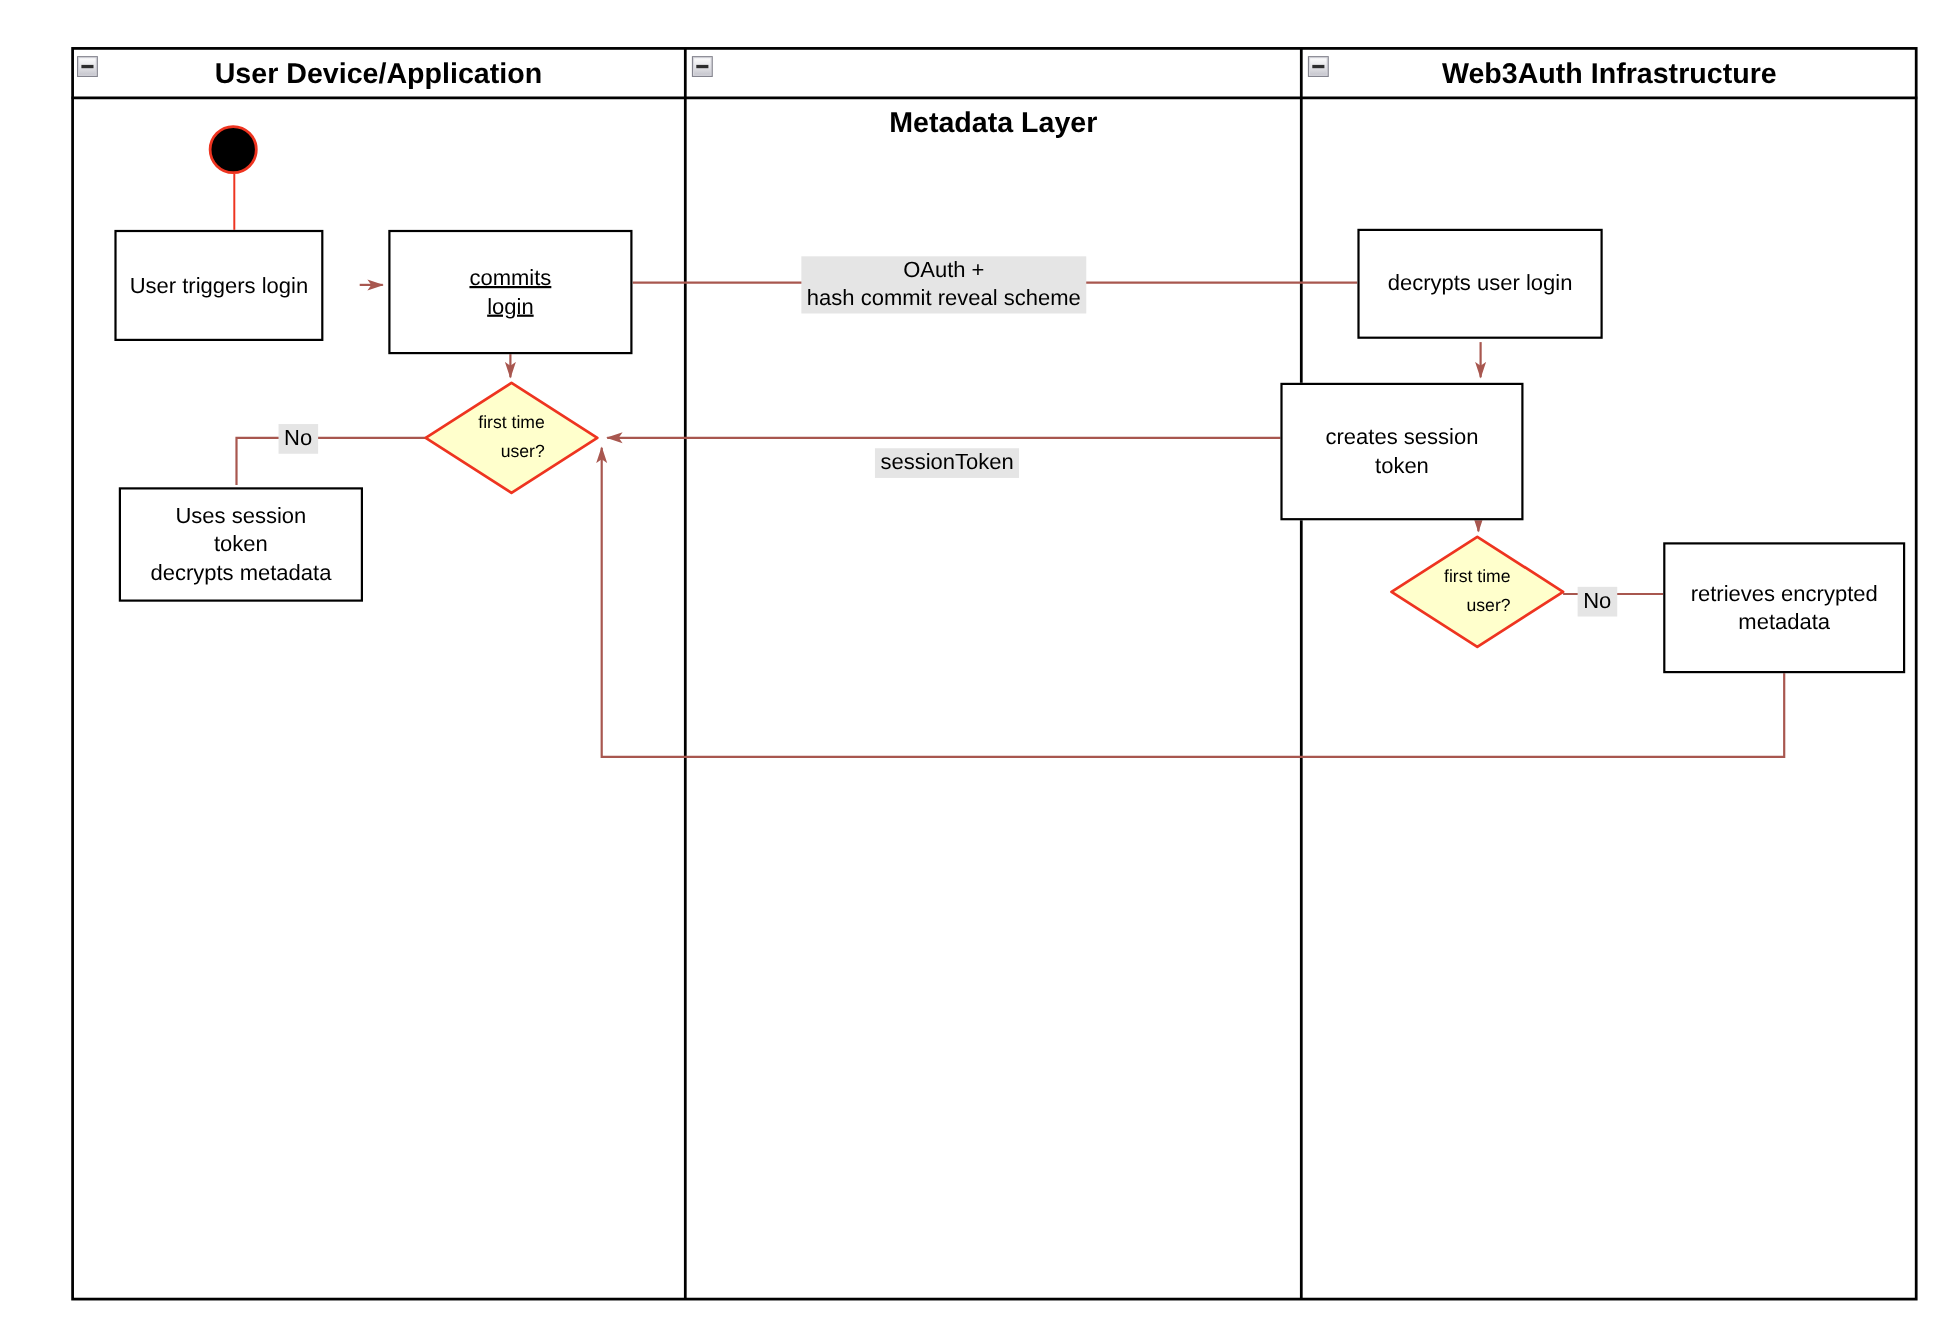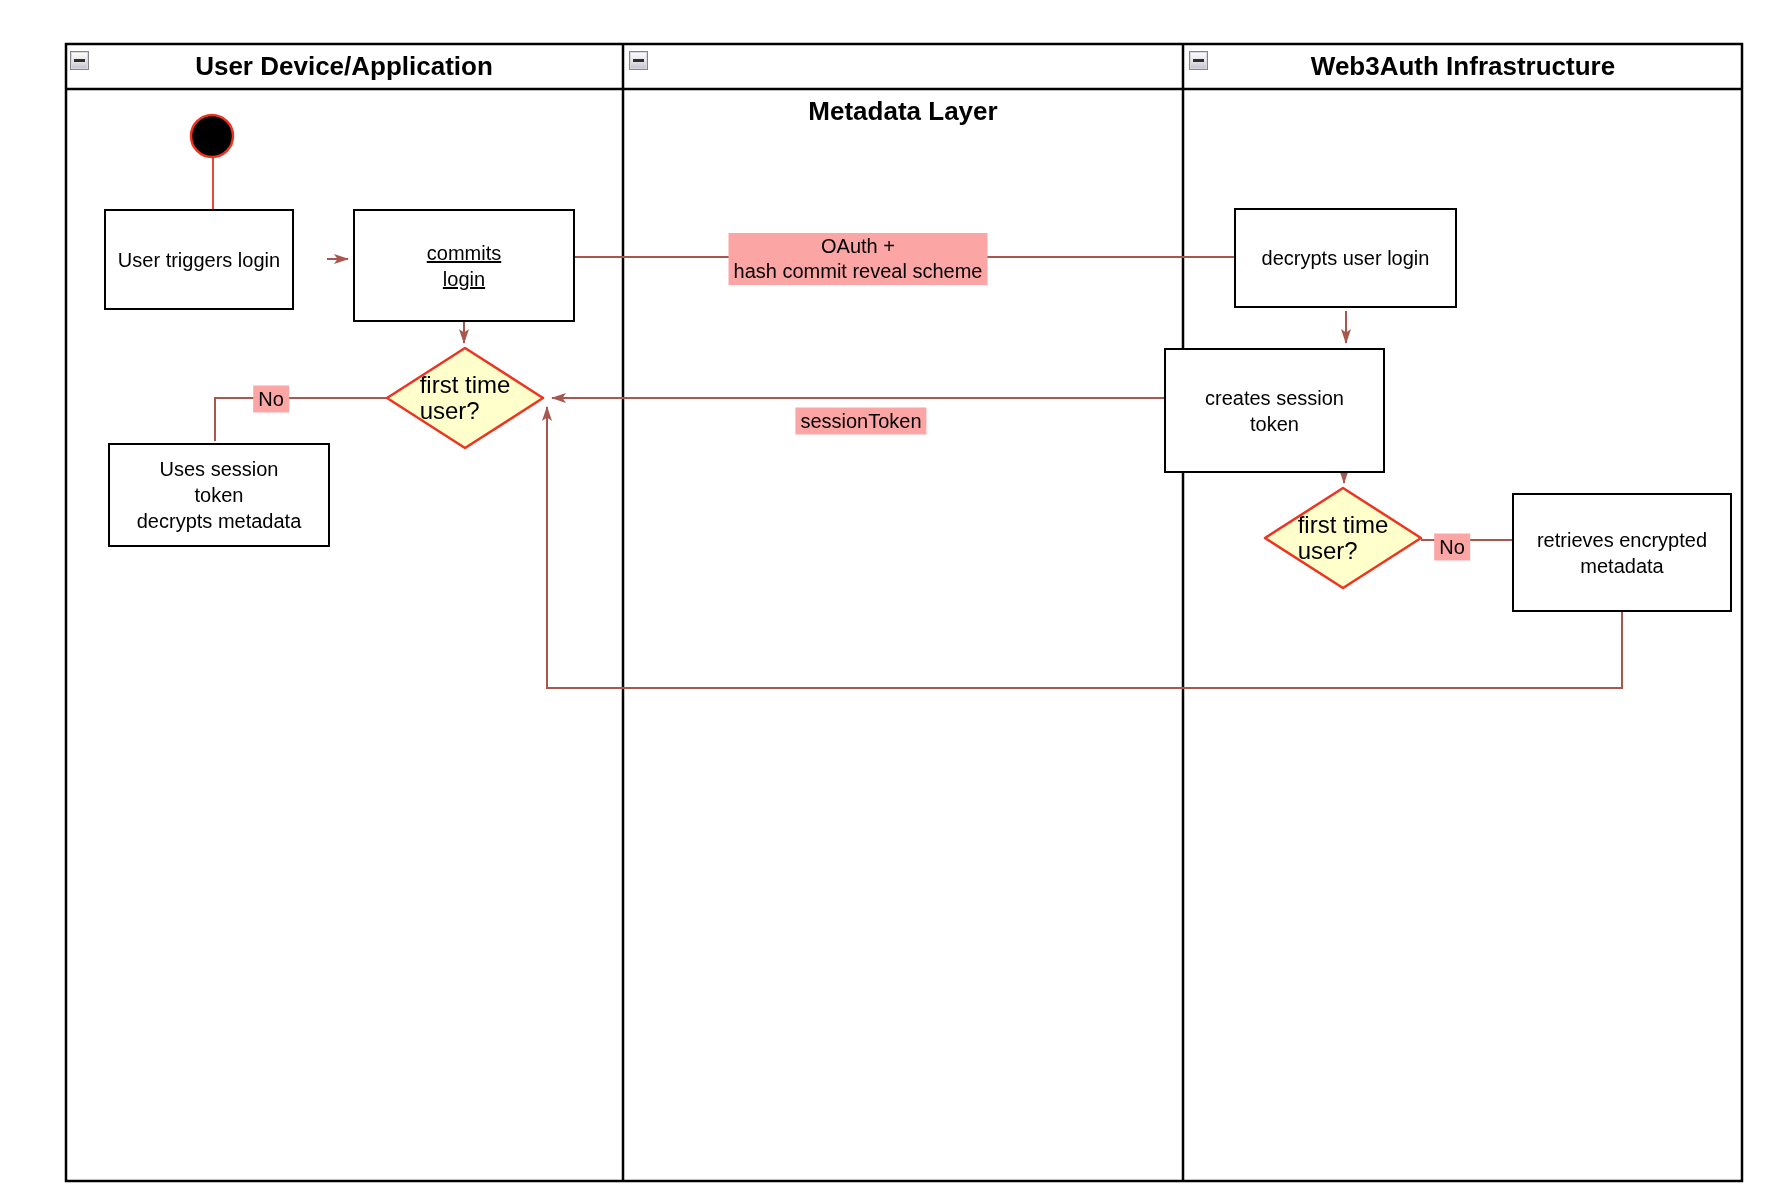--- a/index.html
+++ b/index.html
@@ -7,25 +7,25 @@
     width:1780px; height:1202px; position:relative; overflow:hidden;
     font-family:"Liberation Sans", sans-serif; color:#000;
   }
   svg.overlay { position:absolute; left:0; top:0; z-index:1; }
   .node {
     position:absolute; box-sizing:border-box; background:#ffffff;
     border:2.5px solid #000000; display:flex; align-items:center; justify-content:center;
     text-align:center; font-size:20px; line-height:26px; white-space:pre-line; z-index:2;
   }
   .diamond-label {
-    position:absolute; transform:translate(-50%,-50%); text-align:left;
-    font-size:24px; line-height:26px; white-space:pre-line; z-index:3;
+    position:absolute; transform:translate(-50%,-50%); text-align:right;
+    font-size:16px; line-height:26px; white-space:pre-line; z-index:3;
   }
   .edge-label {
-    position:absolute; transform:translate(-50%,-50%); background:#fca5a5;
+    position:absolute; transform:translate(-50%,-50%); background:#e5e5e5;
     text-align:center; font-size:20px; line-height:25px; white-space:pre-line;
     padding:1px 5px; z-index:3;
   }
   .lane-title {
     position:absolute; top:43px; height:46px; display:flex; align-items:center;
     justify-content:center; font-weight:bold; font-size:26px; z-index:2;
   }
   .collapse-btn {
     position:absolute; top:51px; width:19px; height:19px; box-sizing:border-box;
     border:1px solid #84848E;

